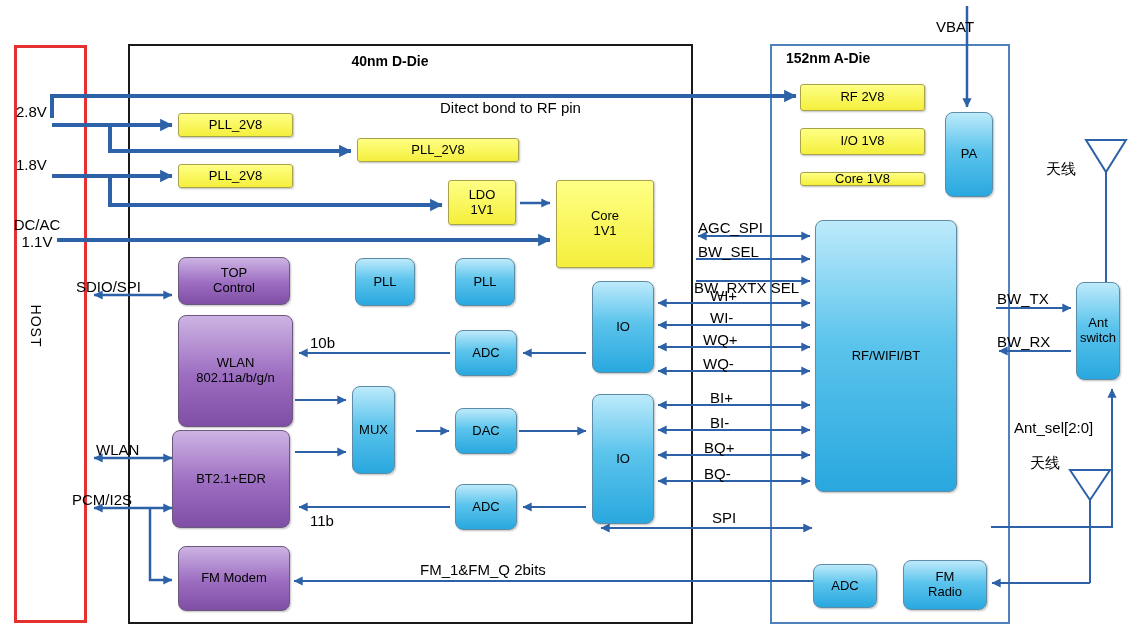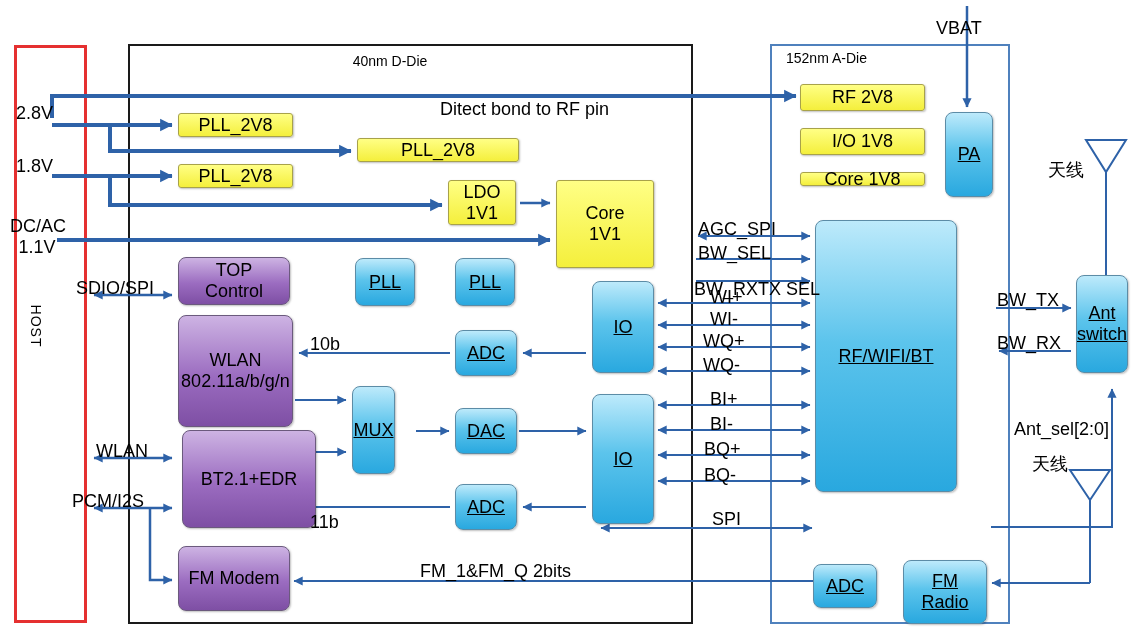--- a/index.html
+++ b/index.html
@@ -5,31 +5,31 @@
   * { margin:0; padding:0; box-sizing:border-box; }
   html,body { background:#fff; }
   body { font-family:"Liberation Sans", sans-serif; color:#000; }
   .stage { position:relative; width:1147px; height:636px; background:#fff; overflow:hidden; }
   .wires { position:absolute; left:0; top:0; z-index:1; }
   .box { position:absolute; z-index:0; background:transparent; }
   .host-box { border:3px solid #e53030; }
   .ddie-box { border:2px solid #1a1a1a; }
   .adie-box { border:2px solid #4f81bd; }
   .blk { position:absolute; z-index:2; display:flex; align-items:center; justify-content:center;
-         text-align:center; font-size:18px; line-height:1.15; white-space:pre-line; color:#000; }
+         text-align:center; font-size:13px; line-height:1.15; white-space:pre-line; color:#000; }
   .yellow { background:linear-gradient(180deg,#ffff85 0%,#f4ef3c 100%);
             border:1px solid #a8a24a; border-radius:3px; box-shadow:1px 1px 2px rgba(0,0,0,.25); }
   .cyan { background:linear-gradient(180deg,#bdeafb 0%,#5cc4ec 45%,#29a8df 100%);
-          border:1px solid #5c8ca6; border-radius:8px; box-shadow:1px 1px 2px rgba(0,0,0,.25);text-decoration:underline; }
+          border:1px solid #5c8ca6; border-radius:8px; box-shadow:1px 1px 2px rgba(0,0,0,.25); }
   .purple { background:linear-gradient(180deg,#cdb3e3 0%,#9b6cc0 55%,#7e4fa4 100%);
             border:1px solid #6b5a7d; border-radius:8px; box-shadow:1px 1px 2px rgba(0,0,0,.25); }
-  .lbl { position:absolute; z-index:3; font-size:18px; white-space:pre; line-height:1.15; }
+  .lbl { position:absolute; z-index:3; font-size:15px; white-space:pre; line-height:1.15; }
   .ctr { text-align:center; white-space:pre-line; }
-  .rt  { text-align:right; }
-  .title { font-size:14px; }
+  .rt  { text-align:center; }
+  .title { font-size:14px;font-weight:bold; }
   .host-label { transform:rotate(90deg); transform-origin:center; font-size:14px; letter-spacing:1px; }
   .w2 { stroke:#2e62a8; stroke-width:2; fill:none; }
   .w3 { stroke:#2e62a8; stroke-width:2.5; fill:none; }
   .w4 { stroke:#2e62a8; stroke-width:4; fill:none; }
   .ant { stroke:#2e62a8; stroke-width:2; fill:#fff; }
 </style>
 </head>
 <body>
 
 <div class="stage">
@@ -100,40 +100,40 @@
   <div class="blk yellow" style="left:357px;top:138px;width:162px;height:24px">PLL_2V8</div>
   <div class="blk yellow" style="left:178px;top:164px;width:115px;height:24px">PLL_2V8</div>
   <div class="blk yellow" style="left:448px;top:180px;width:68px;height:45px">LDO
 1V1</div>
   <div class="blk yellow" style="left:556px;top:180px;width:98px;height:88px">Core
 1V1</div>
   <div class="blk purple" style="left:178px;top:257px;width:112px;height:48px">TOP
 Control</div>
   <div class="blk purple" style="left:178px;top:315px;width:115px;height:112px">WLAN
 802.11a/b/g/n</div>
-  <div class="blk purple" style="left:182px;top:430px;width:134px;height:98px">BT2.1+EDR</div>
+  <div class="blk purple" style="left:172px;top:430px;width:118px;height:98px">BT2.1+EDR</div>
   <div class="blk purple" style="left:178px;top:546px;width:112px;height:65px">FM Modem</div>
   <div class="blk cyan" style="left:355px;top:258px;width:60px;height:48px">PLL</div>
   <div class="blk cyan" style="left:455px;top:258px;width:60px;height:48px">PLL</div>
   <div class="blk cyan" style="left:455px;top:330px;width:62px;height:46px">ADC</div>
   <div class="blk cyan" style="left:352px;top:386px;width:43px;height:88px">MUX</div>
   <div class="blk cyan" style="left:455px;top:408px;width:62px;height:46px">DAC</div>
   <div class="blk cyan" style="left:455px;top:484px;width:62px;height:46px">ADC</div>
   <div class="blk cyan" style="left:592px;top:281px;width:62px;height:92px">IO</div>
   <div class="blk cyan" style="left:592px;top:394px;width:62px;height:130px">IO</div>
 
   <div class="blk yellow" style="left:800px;top:84px;width:125px;height:27px">RF 2V8</div>
   <div class="blk yellow" style="left:800px;top:128px;width:125px;height:27px">I/O 1V8</div>
   <div class="blk yellow" style="left:800px;top:172px;width:125px;height:14px">Core 1V8</div>
   <div class="blk cyan" style="left:945px;top:112px;width:48px;height:85px">PA</div>
   <div class="blk cyan" style="left:815px;top:220px;width:142px;height:272px">RF/WIFI/BT</div>
   <div class="blk cyan" style="left:813px;top:564px;width:64px;height:44px">ADC</div>
-  <div class="blk cyan" style="left:903px;top:560px;width:84px;height:64px">FM
+  <div class="blk cyan" style="left:903px;top:560px;width:84px;height:50px">FM
 Radio</div>
-  <div class="blk cyan" style="left:1076px;top:275px;width:52px;height:98px">Ant
+  <div class="blk cyan" style="left:1076px;top:282px;width:44px;height:98px">Ant
 switch</div>
 
   <div class="lbl" style="left:16px;top:103px">2.8V</div>
   <div class="lbl" style="left:16px;top:156px">1.8V</div>
   <div class="lbl ctr" style="left:10px;top:216px;width:54px">DC/AC
 1.1V</div>
   <div class="lbl ctr host-label" style="left:4px;top:318px;width:64px">HOST</div>
   <div class="lbl" style="left:76px;top:278px">SDIO/SPI</div>
   <div class="lbl" style="left:96px;top:441px">WLAN</div>
   <div class="lbl" style="left:72px;top:491px">PCM/I2S</div>

